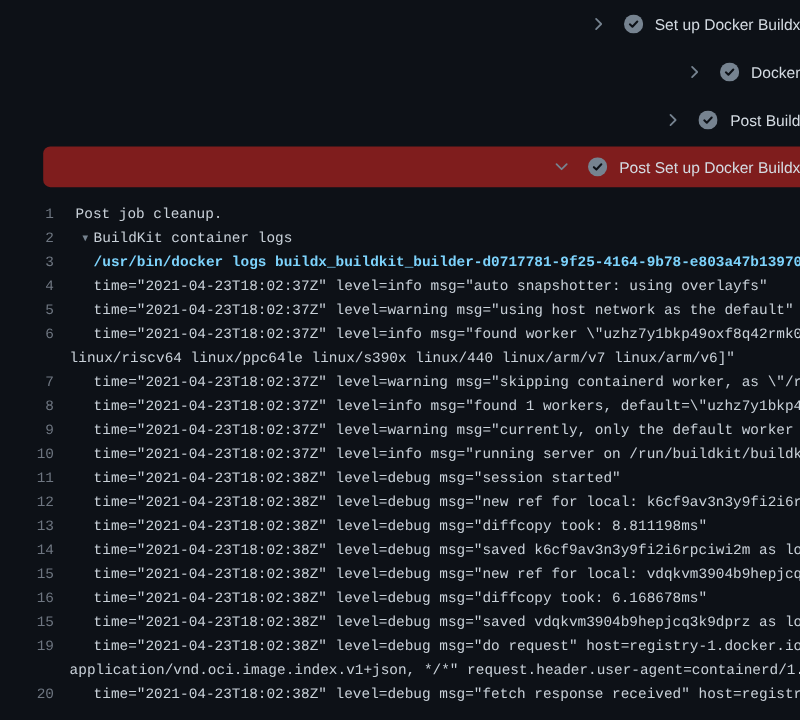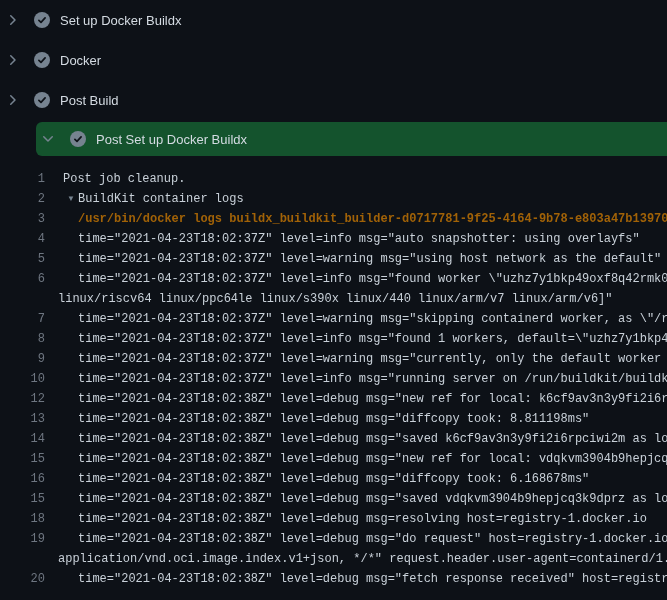--- a/index.html
+++ b/index.html
@@ -7,41 +7,42 @@
   body {
     background:#0d1117;
     font-family:"Liberation Sans", sans-serif;
     color:#c9d1d9;
   }
   .app { width:667px; height:600px; overflow:hidden; }
 
   
   .step-row {
     display:flex; align-items:center;
-    height:40px; padding-left:4px;
+    height:40px; padding-left:15px;
     cursor:pointer;
+    justify-content:flex-end;
   }
   .step-row .chev {
     width:16px; height:16px; flex:0 0 16px;
     display:flex; align-items:center; justify-content:center;
     color:#768390;
   }
   .step-row .status {
     width:16px; height:16px; flex:0 0 16px;
     margin-left:14px;
   }
   .step-row .label {
     margin-left:10px;
     font-size:13px; font-weight:400;
     color:#d4dbe2;
     white-space:nowrap;
   }
   .step-row.expanded {
     height:34px; margin-top:2px;
-    background:#14532d;
+    background:#7f1d1d;
     border-radius:6px 0 0 6px;
     margin-left:36px;
   }
 
   
   .log {
     padding-top:13px;
     font-family:"Liberation Mono","DejaVu Sans Mono", monospace;
     font-size:12px;
   }
@@ -50,21 +51,21 @@
     flex:0 0 45px; text-align:right;
     color:#6e7681; white-space:pre;
     cursor:pointer;
   }
   .txt {
     white-space:pre; overflow:hidden;
     color:#c9d1d9; flex:1 1 auto;
   }
   .k-plain  .txt { margin-left:18px; }
   .k-group  .txt { margin-left:22px; cursor:pointer; }
-  .k-command .txt { margin-left:33px; color:#a16207; font-weight:700; }
+  .k-command .txt { margin-left:33px; color:#7dd3fc; font-weight:700; }
   .k-log    .txt { margin-left:33px; }
   .k-cont   .txt { margin-left:13px; }
   .group-marker {
     display:inline-block; width:11px;
     font-size:8px; color:#768390;
     font-family:"Liberation Sans", sans-serif;
     vertical-align:1px;
   }
 </style>
 </head>
@@ -185,20 +186,24 @@
   <div class="log-row k-log">
     <span class="ln">9</span>
     <span class="txt">time="2021-04-23T18:02:37Z" level=warning msg="currently, only the default worker can be used"</span>
   </div>
 
   <div class="log-row k-log">
     <span class="ln">10</span>
     <span class="txt">time="2021-04-23T18:02:37Z" level=info msg="running server on /run/buildkit/buildkitd.sock"</span>
   </div>
 
+  <div class="log-row k-log">
+    <span class="ln">11</span>
+    <span class="txt">time="2021-04-23T18:02:38Z" level=debug msg="session started"</span>
+  </div>
 
   <div class="log-row k-log">
     <span class="ln">12</span>
     <span class="txt">time="2021-04-23T18:02:38Z" level=debug msg="new ref for local: k6cf9av3n3y9fi2i6rpciwi2m"</span>
   </div>
 
   <div class="log-row k-log">
     <span class="ln">13</span>
     <span class="txt">time="2021-04-23T18:02:38Z" level=debug msg="diffcopy took: 8.811198ms"</span>
   </div>
@@ -216,24 +221,20 @@
   <div class="log-row k-log">
     <span class="ln">16</span>
     <span class="txt">time="2021-04-23T18:02:38Z" level=debug msg="diffcopy took: 6.168678ms"</span>
   </div>
 
   <div class="log-row k-log">
     <span class="ln">15</span>
     <span class="txt">time="2021-04-23T18:02:38Z" level=debug msg="saved vdqkvm3904b9hepjcq3k9dprz as local.sharedKey:dockerfile"</span>
   </div>
 
-  <div class="log-row k-log">
-    <span class="ln">18</span>
-    <span class="txt">time="2021-04-23T18:02:38Z" level=debug msg=resolving host=registry-1.docker.io</span>
-  </div>
 
   <div class="log-row k-log">
     <span class="ln">19</span>
     <span class="txt">time="2021-04-23T18:02:38Z" level=debug msg="do request" host=registry-1.docker.io request.header.accept="</span>
   </div>
 
   <div class="log-row k-cont">
     <span class="ln"></span>
     <span class="txt">application/vnd.oci.image.index.v1+json, */*" request.header.user-agent=containerd/1.4.3+unknown</span>
   </div>

